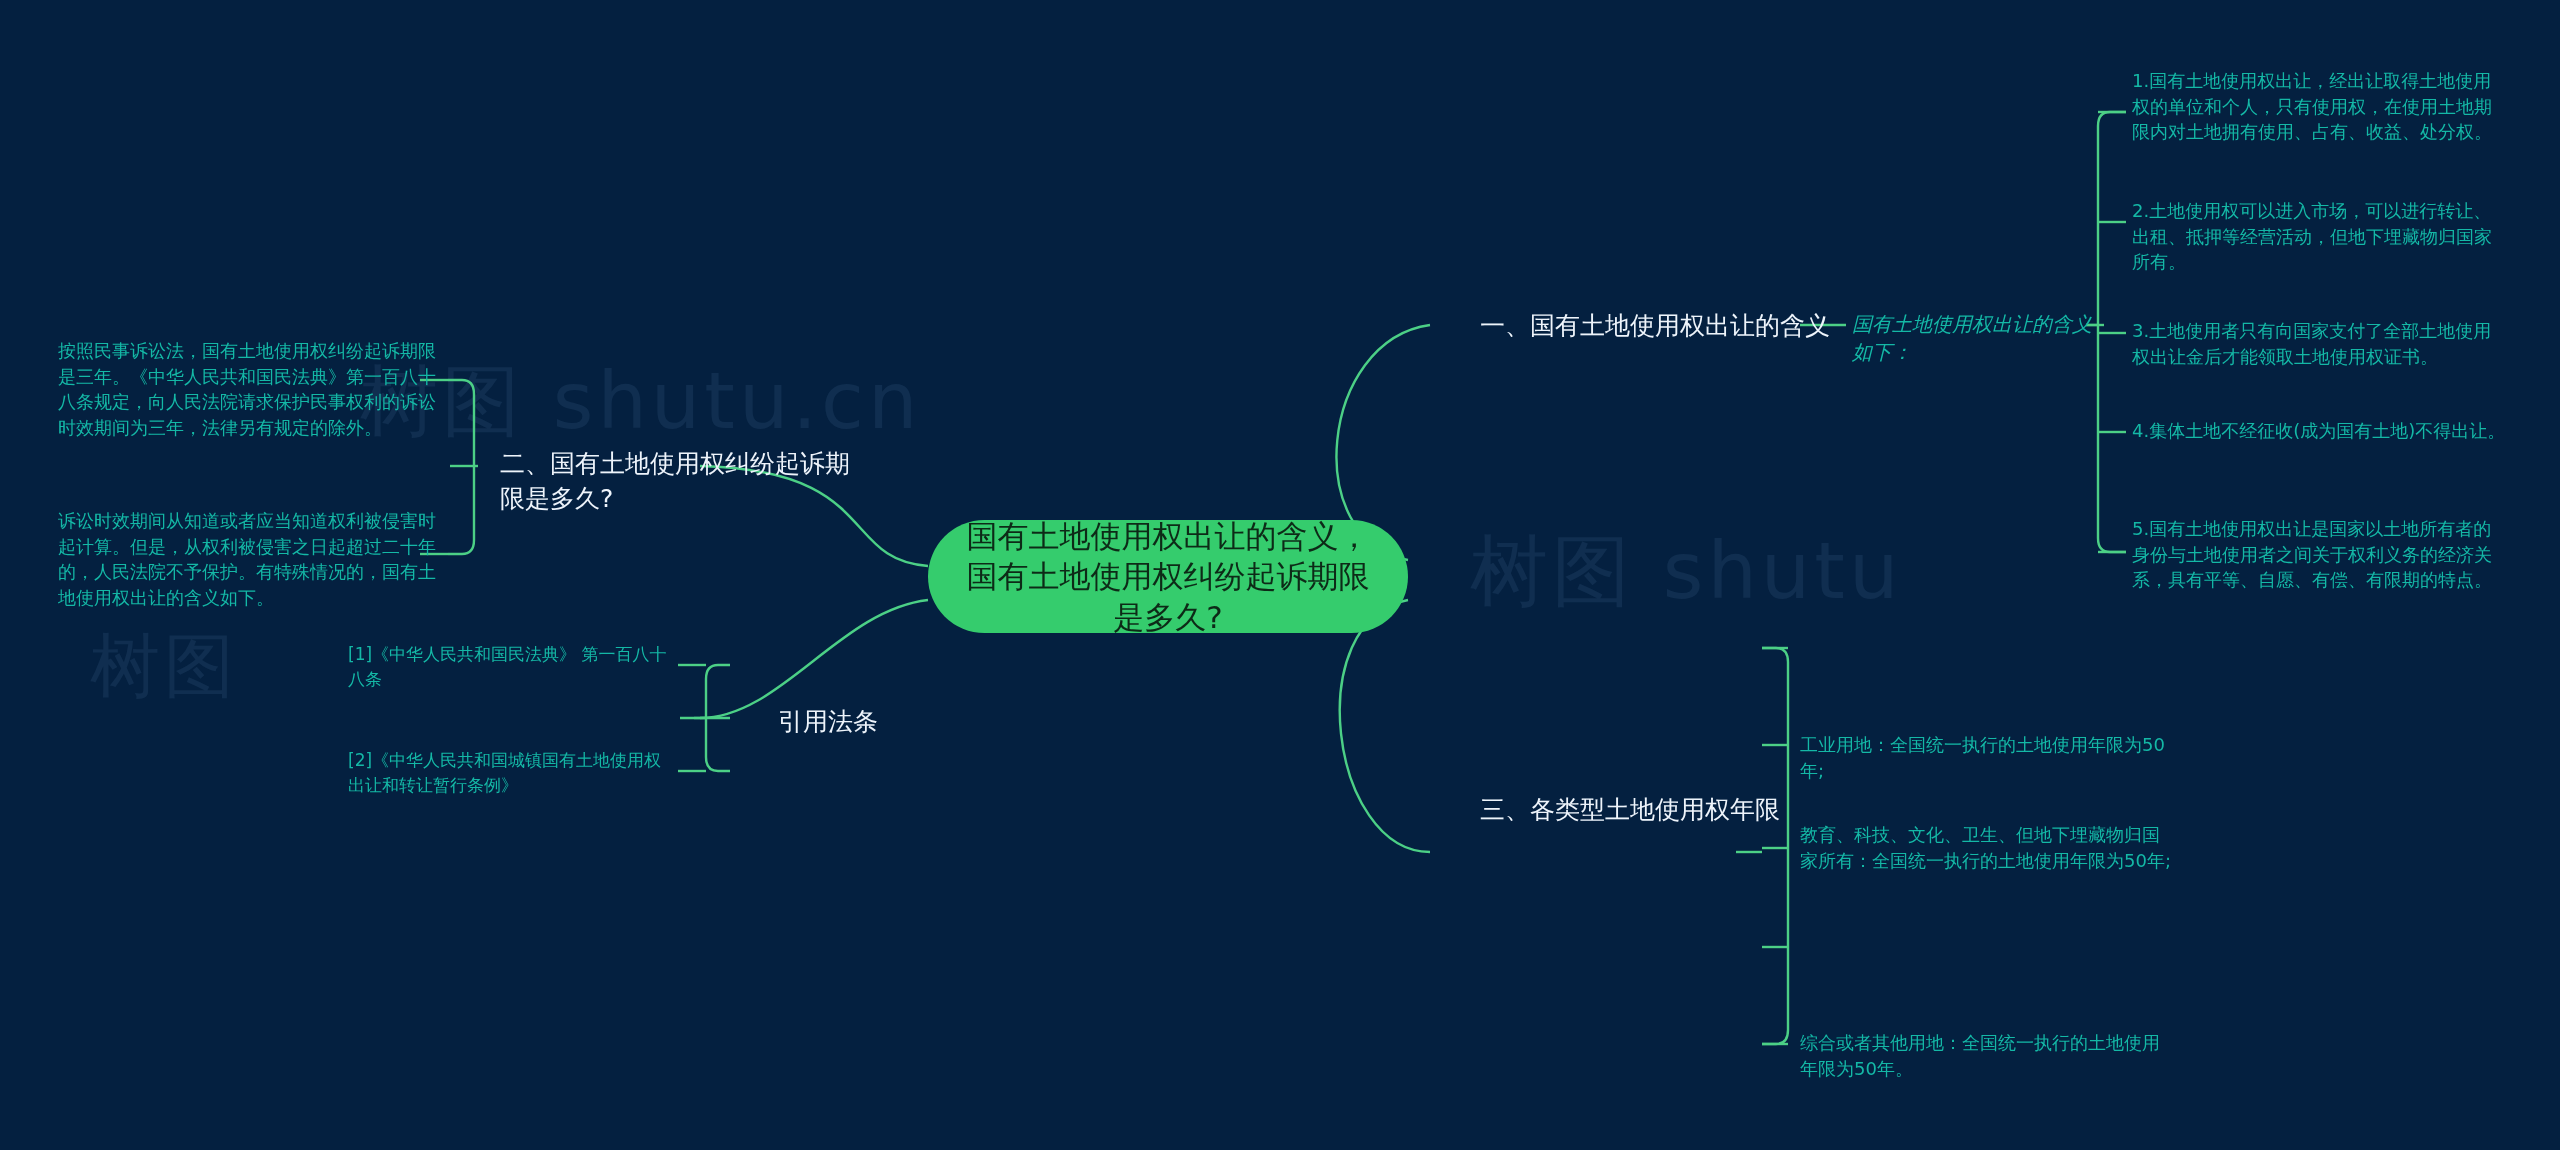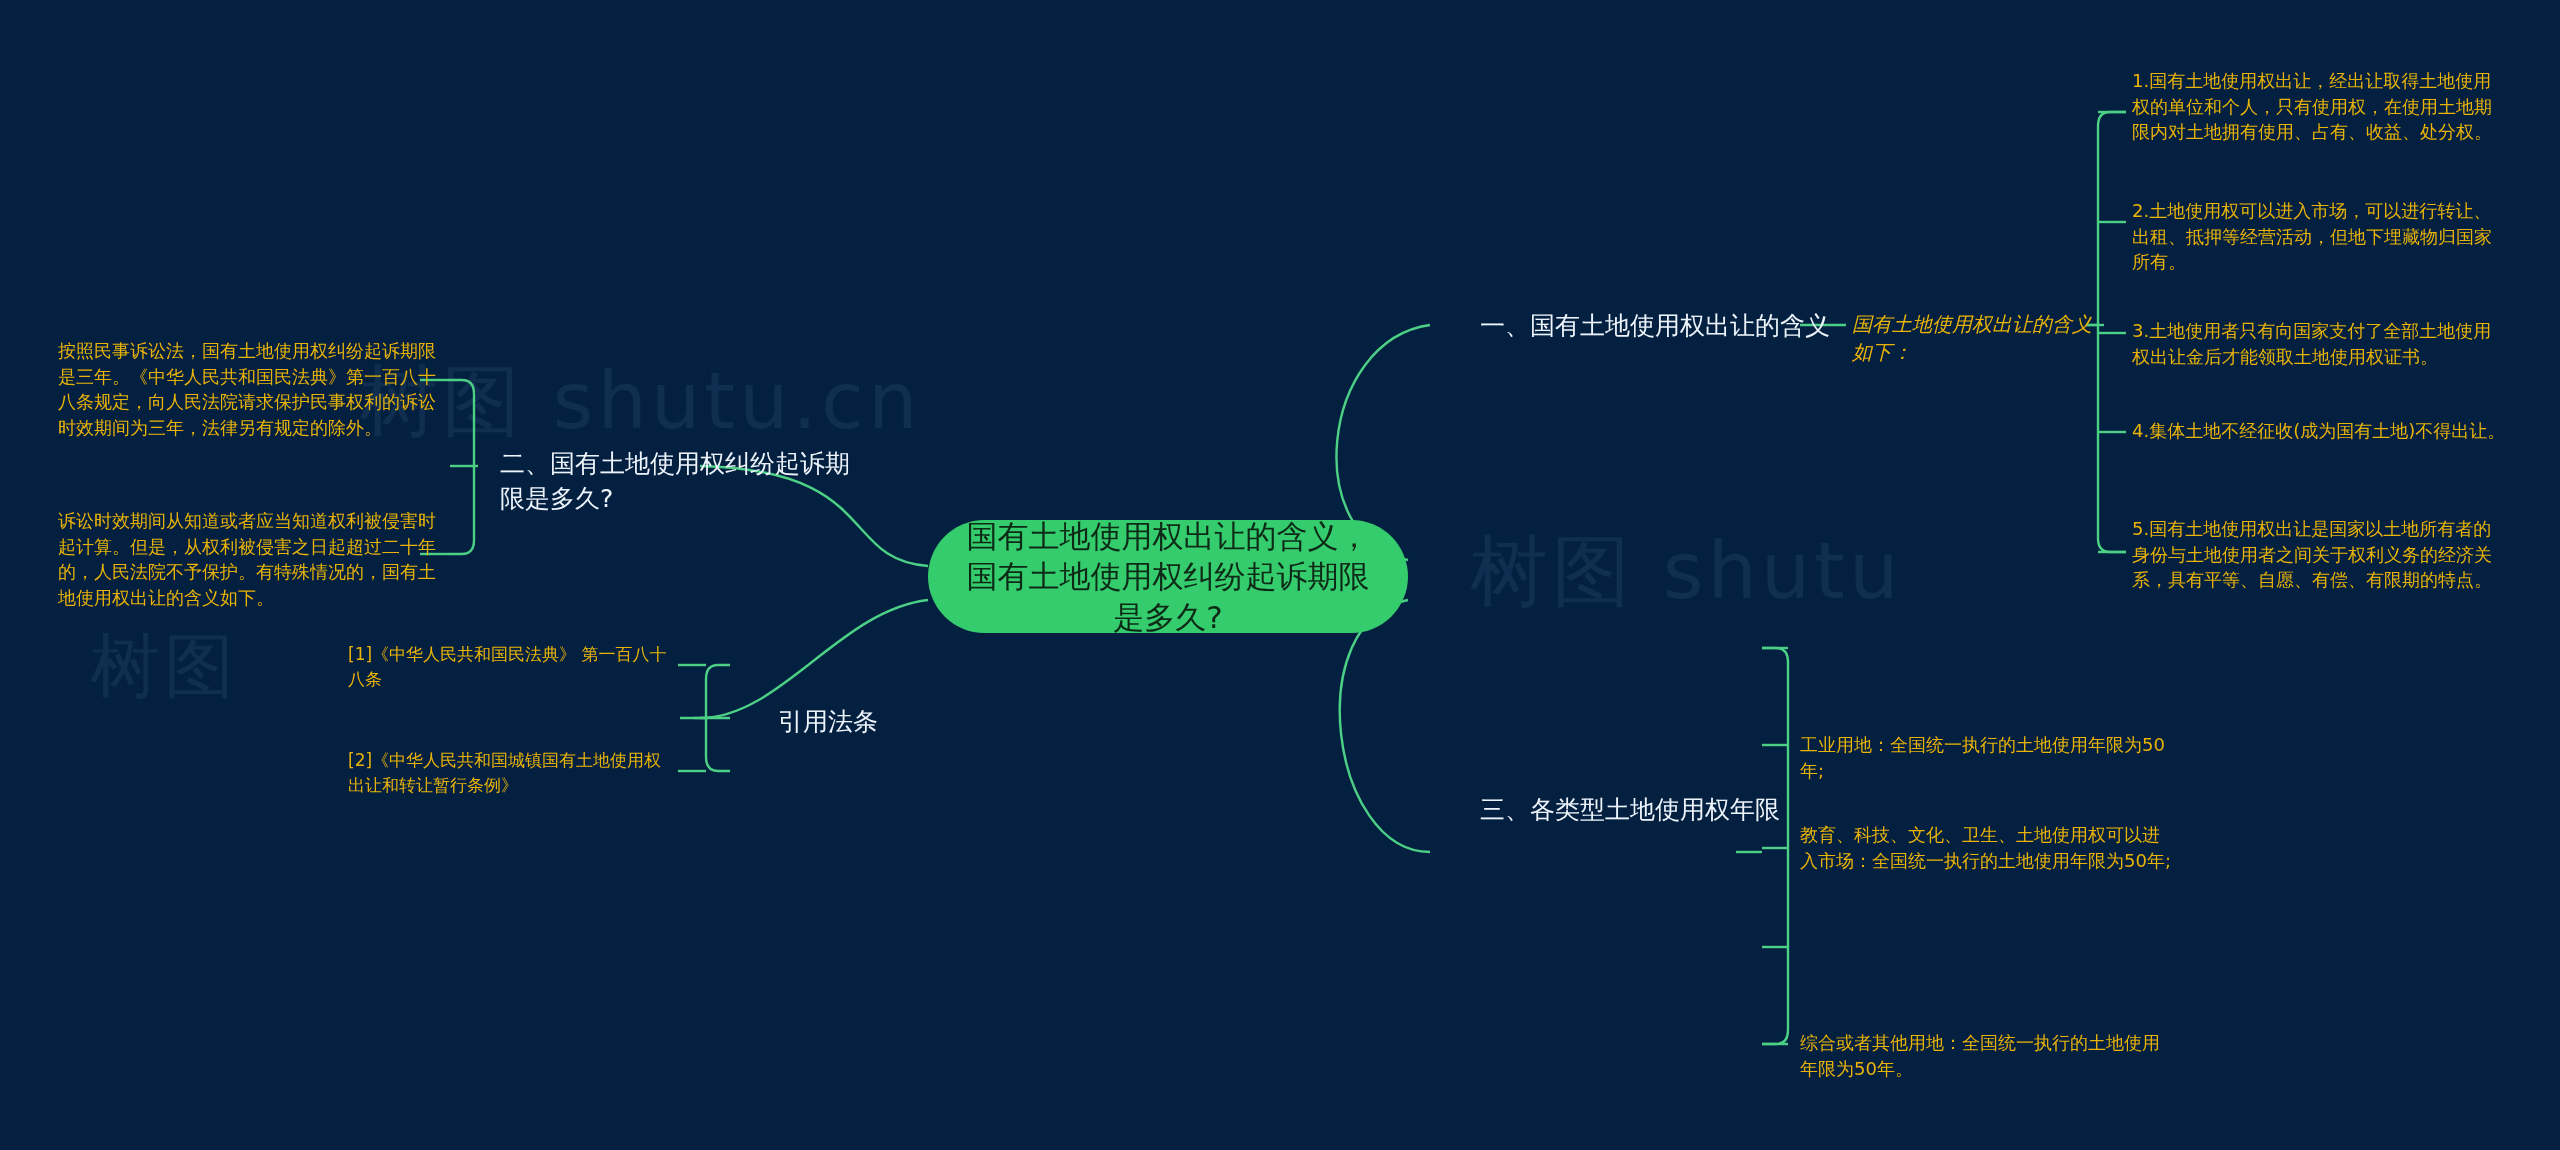--- a/index.html
+++ b/index.html
@@ -55,21 +55,21 @@
     color:#eef4fb;
     font-size:25px;
     line-height:1.40;
     white-space:pre-line;
     font-family:"DejaVu Sans","Liberation Sans",sans-serif;
   }
 
   
   .leaf{
     position:absolute;
-    color:#eab308;
+    color:#14b8a6;
     font-size:18px;
     line-height:1.42;
     font-family:"DejaVu Sans","Liberation Sans",sans-serif;
   }
   .leaf.small{font-size:17px;line-height:1.45;}
   .leaf.mid{font-size:20px;line-height:1.40;}
 </style>
 </head>
 <body>
 
@@ -151,18 +151,18 @@
 
   <div class="leaf small" style="left:348px;top:642px;width:330px;">[1]《中华人民共和国民法典》 第一百八十八条</div>
 
   <div class="leaf small" style="left:348px;top:748px;width:330px;">[2]《中华人民共和国城镇国有土地使用权出让和转让暂行条例》</div>
 
   <div class="branch" style="left:1480px;top:792px;">三、各类型土地使用权年限</div>
 
 
   <div class="leaf" style="left:1800px;top:732px;width:372px;">工业用地：全国统一执行的土地使用年限为50年;</div>
 
-  <div class="leaf" style="left:1800px;top:822px;width:372px;">教育、科技、文化、卫生、土地使用权可以进入市场：全国统一执行的土地使用年限为50年;</div>
+  <div class="leaf" style="left:1800px;top:822px;width:372px;">教育、科技、文化、卫生、但地下埋藏物归国家所有：全国统一执行的土地使用年限为50年;</div>
 
 
   <div class="leaf" style="left:1800px;top:1030px;width:372px;">综合或者其他用地：全国统一执行的土地使用年限为50年。</div>
 
 </div>
 
 </body></html>

